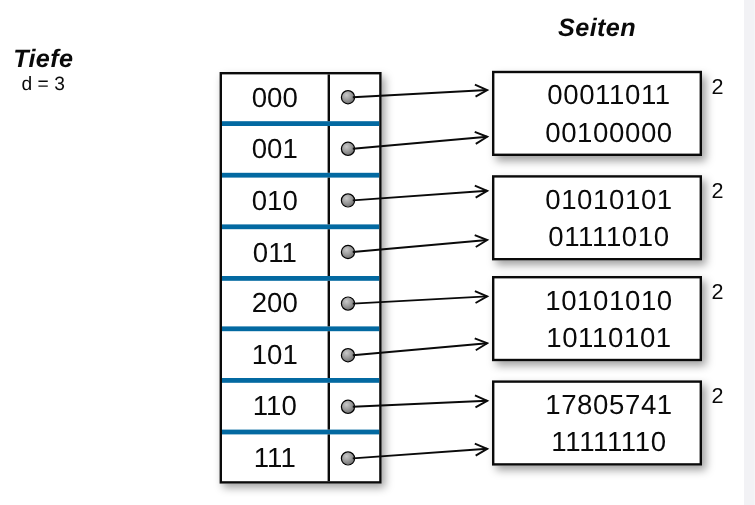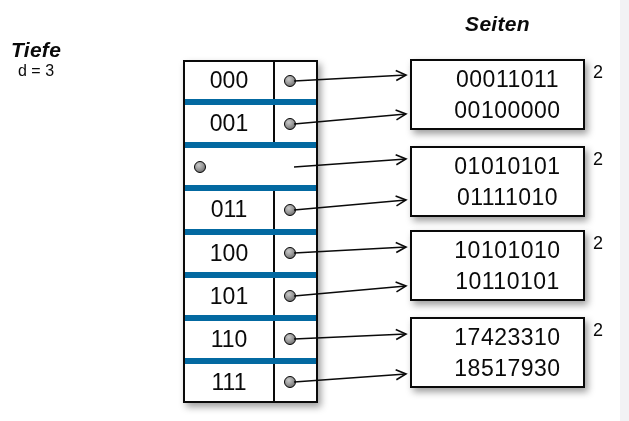--- a/index.html
+++ b/index.html
@@ -14,21 +14,21 @@
   .hdr-index{left:184px;top:10px;width:100px;text-align:center;}
   .hdr-seiten{left:410px;top:12px;width:175px;text-align:center;font-style:italic;}
   .depth-val{position:absolute;left:18px;top:62px;font-size:16px;font-weight:500;}
   
   .idx-table{
     position:absolute;left:183px;top:60px;width:135px;height:343px;
     border:2px solid #0a0a0a;background:#fff;box-sizing:border-box;
     display:flex;flex-direction:column;
     box-shadow:3px 4px 7px rgba(0,0,0,.38);
   }
-  .idx-row{flex:1;display:flex;border-bottom:6px solid #0369a1;}
+  .idx-row{flex:1;display:flex;border-bottom:4px solid #0369a1;}
   .idx-row:last-child{border-bottom:none;}
   .idx-key{
     width:88px;border-right:2px solid #0a0a0a;display:flex;
     align-items:center;justify-content:center;font-size:23px;font-weight:500;
   }
   .ptr-cell{flex:1;position:relative;}
   .ptr-dot{
     position:absolute;left:9px;top:50%;margin-top:-6px;width:12px;height:12px;
     border-radius:50%;border:1.6px solid #000;box-sizing:border-box;
     background:radial-gradient(circle at 38% 32%, #c9c9c9 0%, #9a9a9a 45%, #585858 100%);
@@ -61,32 +61,33 @@
           <span class="ptr-dot"></span>
         </div>
     </div>
     <div class="idx-row">
       <div class="idx-key">001</div>
       <div class="ptr-cell">
           <span class="ptr-dot"></span>
         </div>
     </div>
     <div class="idx-row">
+      <div class="idx-key">010</div>
       <div class="ptr-cell">
           <span class="ptr-dot"></span>
         </div>
     </div>
     <div class="idx-row">
       <div class="idx-key">011</div>
       <div class="ptr-cell">
           <span class="ptr-dot"></span>
         </div>
     </div>
     <div class="idx-row">
-      <div class="idx-key">100</div>
+      <div class="idx-key">200</div>
       <div class="ptr-cell">
           <span class="ptr-dot"></span>
         </div>
     </div>
     <div class="idx-row">
       <div class="idx-key">101</div>
       <div class="ptr-cell">
           <span class="ptr-dot"></span>
         </div>
     </div>
@@ -132,19 +133,19 @@
   </div>
   <div class="ldepth" style="top:149px">2</div>
 
   <div class="page" style="top:230px">
     <div class="bin">10101010</div>
     <div class="bin">10110101</div>
   </div>
   <div class="ldepth" style="top:233px">2</div>
 
   <div class="page" style="top:317px">
-    <div class="bin">17423310</div>
-    <div class="bin">18517930</div>
+    <div class="bin">17805741</div>
+    <div class="bin">11111110</div>
   </div>
   <div class="ldepth" style="top:320px">2</div>
 
   <div class="margin-strip"></div>
 </div>
 
 </body></html>

